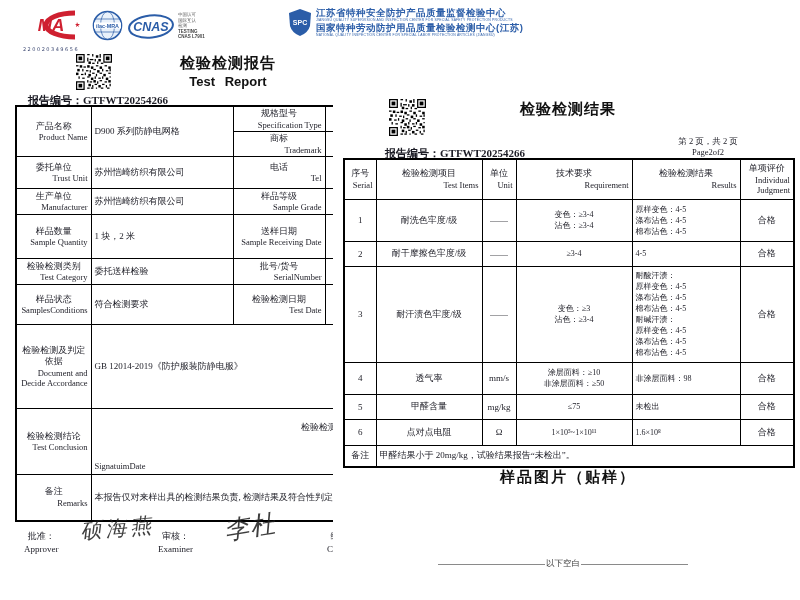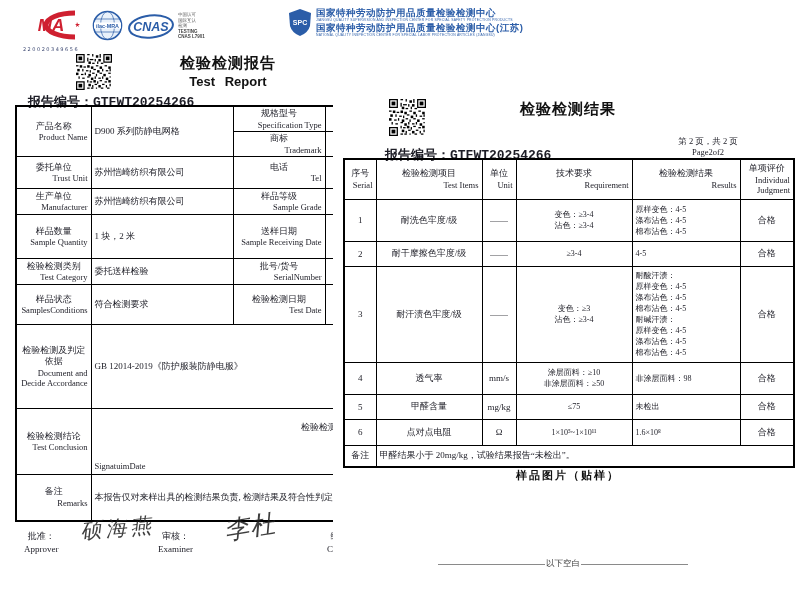--- a/index.html
+++ b/index.html
@@ -10,21 +10,21 @@
   .cma-num{font-family:"DejaVu Sans",sans-serif;font-size:5px;letter-spacing:1.5px;color:#3a4670;margin-top:0px;text-align:center;}
   .cnas-block{font-size:4.5px;line-height:5.5px;color:#555;font-family:"Liberation Sans",sans-serif;}
   .cnas-block .b{font-weight:bold;color:#444;}
   .badge{display:flex;gap:4px;align-items:flex-start;}
   .badge-txt{color:#2b5da8;}
   .badge-cn{font-size:9.5px;font-weight:bold;letter-spacing:0.5px;line-height:10px;font-family:"Liberation Sans",sans-serif;}
   .badge-en{font-size:3.4px;line-height:4.5px;letter-spacing:0.2px;font-family:"Liberation Sans",sans-serif;}
   
   .doc-title-cn{font-size:15px;font-weight:bold;color:#111;font-family:"Liberation Sans",sans-serif;letter-spacing:1px;text-align:center;}
   .doc-title-en{font-size:13px;font-weight:bold;color:#111;font-family:"Liberation Sans",sans-serif;text-align:center;margin-top:1px;word-spacing:6px;}
-  .rpt-no{font-size:13px;font-weight:600;color:#1d1d26;font-family:Liberation Mono, monospace;}
+  .rpt-no{font-size:11px;font-weight:600;color:#1d1d26;}
   .page-info{font-size:8.5px;color:#1d1d26;text-align:center;line-height:11px;}
   
   table{border-collapse:collapse;table-layout:fixed;}
   td{border:1px solid #000;vertical-align:middle;padding:1px 3px;overflow:hidden;}
   .t1{position:absolute;left:15px;top:105px;width:385px;border:2px solid #000;}
   .t2{width:450px;border:2px solid #000;padding-left:33px;}
   .cn{font-size:9px;line-height:11.5px;color:#1d1d26;}
   .en{font-size:8.5px;line-height:10.5px;color:#1d1d26;text-align:right;}
   .cc{text-align:center;}
   .cl{text-align:left;}
@@ -35,21 +35,21 @@
   .concl-sub{margin-top:auto;text-align:left;font-size:8.5px;padding-bottom:2px;}
   .rem-val{vertical-align:middle;font-size:9px;}
   
   .sig-label{text-align:center;font-size:9px;line-height:13px;color:#1d1d26;}
   .sig{font-size:21px;color:#1c1c1c;transform:rotate(-5deg) skewX(-12deg);display:inline-block;letter-spacing:4px;opacity:.85;}
   .sig2{font-size:25px;transform:rotate(-9deg) skewX(-14deg);letter-spacing:1px;}
   
   .blank-divider{display:flex;align-items:center;}
   .blank-divider .ln{flex:1;border-top:1px solid #8a8a8a;}
   .blank-divider .tx{font-size:8.5px;color:#3c3c3c;margin:0 1px;white-space:nowrap;}
-  .caption{font-size:11px;font-weight:bold;color:#111;text-align:center;letter-spacing:2px;}
+  .caption{font-size:15px;font-weight:bold;color:#111;text-align:center;letter-spacing:2px;}
   .clip1{position:absolute;left:0;top:0;width:333px;height:600px;overflow:hidden;}
   .p2{position:absolute;left:343px;top:0;width:457px;height:523px;}
 </style>
 </head>
 <body>
 
 <svg width="0" height="0" style="position:absolute">
   <defs>
     <g id="qrsym">
       <rect x="0" y="0" width="29" height="29" fill="#fff"></rect>
@@ -168,21 +168,21 @@
   <div class="b">TESTING</div>
   <div class="b">CNAS L7901</div>
 </div>
 
 <div class="abs badge" style="left:288px;top:8px;width:240px;">
   <svg width="24" height="29" viewBox="0 0 24 29">
     <path d="M12,1 L23,5 L22,18 Q20,25 12,28 Q4,25 2,18 L1,5 Z" fill="#2b5da8"></path>
     <text x="12" y="17" text-anchor="middle" font-family="Liberation Sans,sans-serif" font-size="7" font-weight="bold" fill="#ffffff">SPC</text>
   </svg>
   <div class="badge-txt">
-    <div class="badge-cn">国家特种劳动防护用品质量检验检测中心</div>
+    <div class="badge-cn">江苏省特种安全防护产品质量监督检验中心</div>
     <div class="badge-en">JIANGSU QUALITY SUPERVISION AND INSPECTION CENTER FOR SPECIAL SAFETY PROTECTION PRODUCTS</div>
     <div class="badge-cn">国家特种劳动防护用品质量检验检测中心(江苏)</div>
     <div class="badge-en">NATIONAL QUALITY INSPECTION CENTER FOR SPECIAL LABOR PROTECTION ARTICLES (JIANGSU)</div>
   </div>
 </div>
 
 <div class="clip1">
 
   <div class="abs" style="left:76px;top:54px;">
     <svg width="36" height="36" viewBox="0 0 29 29">

